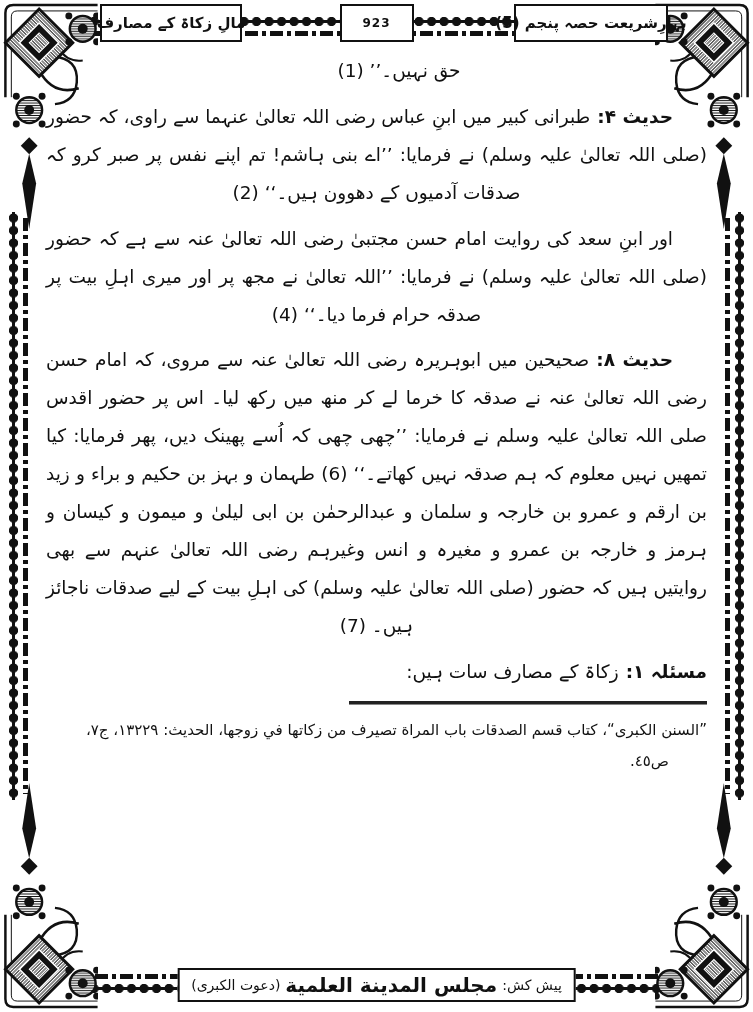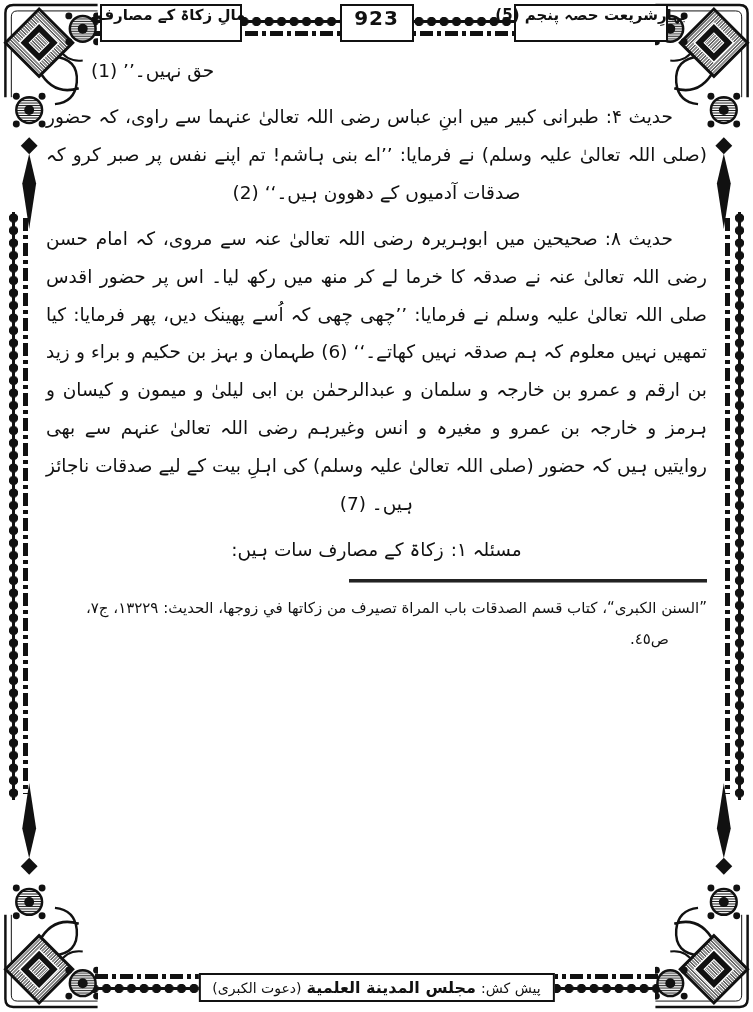--- a/index.html
+++ b/index.html
@@ -32,44 +32,44 @@
   .b-left-dash{left:23px;top:218px;bottom:218px;}
   .b-right-dash{right:23px;top:218px;bottom:218px;}
   .b-right-dots{right:7px;top:212px;bottom:212px;}
   .corner{position:absolute;width:95px;height:228px;z-index:2;}
   .c-tl{top:3px;left:3px;}
   .c-tr{top:3px;right:3px;transform:scaleX(-1);}
   .c-bl{bottom:3px;left:3px;transform:scaleY(-1);}
   .c-br{bottom:3px;right:3px;transform:scale(-1,-1);}
   
   .hbox{position:absolute;top:4px;height:34px;background:#fff;border:2px solid #111;
-    display:flex;align-items:flex-start;justify-content:center;z-index:5;
+    display:flex;align-items:center;justify-content:center;z-index:5;
     font-size:15px;font-weight:bold;direction:rtl;white-space:nowrap;}
   .hbox-left{left:100px;width:138px;}
-  .hbox-page{left:50%;transform:translateX(-50%);width:70px;font-size:20px;letter-spacing:1px;direction:ltr;}
+  .hbox-page{left:50%;transform:translateX(-50%);width:70px;font-size:12px;letter-spacing:1px;direction:ltr;}
   .hbox-right{right:85px;width:150px;}
   
   .content{position:absolute;left:46px;right:46px;top:52px;z-index:3;
     direction:rtl;font-size:18.5px;line-height:2.05;}
   .par{margin:0 0 8px;}
-  .p-open{text-align:left;margin-left:45px;}
+  .p-open{text-align:center;margin-left:45px;}
   .p-hadith{text-align:justify;text-align-last:center;text-indent:34px;}
-  .p-center{text-align:center;}
-  .lead{font-weight:normal;margin-left:7px;}
+  .p-center{}
+  .lead{font-weight:bold;margin-left:7px;}
   .lead:empty{display:none;margin:0;}
   
   .fn-sep{width:358px;height:3px;background:#222;border-bottom:1px solid #888;
     margin:10px 0 10px auto;}
   .fn{direction:rtl;text-align:right;font-size:15px;line-height:2.1;
     padding-right:38px;text-indent:-38px;margin:0;}
   
   .fbox{position:absolute;bottom:10px;left:50%;transform:translateX(-50%);
     border:2px solid #111;background:#fff;padding:3px 12px;z-index:5;
     display:flex;gap:5px;align-items:center;direction:rtl;font-size:14px;white-space:nowrap;}
-  .fbox .fname{font-weight:bold;font-size:16px;}
+  .fbox .fname{font-weight:bold;font-size:20px;}
 </style>
 </head>
 <body>
 
 <svg width="0" height="0" style="position:absolute" aria-hidden="true">
   <defs>
     <pattern id="hatch" width="5" height="5" patternUnits="userSpaceOnUse">
       <rect width="5" height="5" fill="#fff"></rect>
       <path d="M0 1h5M0 3.5h5" stroke="#111" stroke-width="1.2"></path>
     </pattern>
@@ -138,20 +138,21 @@
     <span>مالِ زکاۃ کے مصارف</span>
   </div>
 
   <div class="content">
 
     <p class="par p-open"><span>حق نہیں۔’’ (1)</span></p>
 
     <p class="par p-hadith"><span class="lead">حدیث ۴:</span><span>طبرانی کبیر میں ابنِ عباس رضی اللہ تعالیٰ عنہما سے راوی، کہ حضور (صلی اللہ تعالیٰ علیہ وسلم) نے فرمایا: ’’اے بنی ہاشم! تم اپنے نفس پر صبر کرو کہ صدقات آدمیوں کے دھوون ہیں۔‘‘ (2)</span></p>
 
 
+    <p class="par p-hadith"><span>اور ابنِ سعد کی روایت امام حسن مجتبیٰ رضی اللہ تعالیٰ عنہ سے ہے کہ حضور (صلی اللہ تعالیٰ علیہ وسلم) نے فرمایا: ’’اللہ تعالیٰ نے مجھ پر اور میری اہلِ بیت پر صدقہ حرام فرما دیا۔‘‘ (4)</span></p>
 
 
     <p class="par p-hadith"><span class="lead">حدیث ۸:</span><span>صحیحین میں ابوہریرہ رضی اللہ تعالیٰ عنہ سے مروی، کہ امام حسن رضی اللہ تعالیٰ عنہ نے صدقہ کا خرما لے کر منھ میں رکھ لیا۔ اس پر حضور اقدس صلی اللہ تعالیٰ علیہ وسلم نے فرمایا: ’’چھی چھی کہ اُسے پھینک دیں، پھر فرمایا: کیا تمھیں نہیں معلوم کہ ہم صدقہ نہیں کھاتے۔‘‘ (6) طہمان و بہز بن حکیم و براء و زید بن ارقم و عمرو بن خارجہ و سلمان و عبدالرحمٰن بن ابی لیلیٰ و میمون و کیسان و ہرمز و خارجہ بن عمرو و مغیرہ و انس وغیرہم رضی اللہ تعالیٰ عنہم سے بھی روایتیں ہیں کہ حضور (صلی اللہ تعالیٰ علیہ وسلم) کی اہلِ بیت کے لیے صدقات ناجائز ہیں۔ (7)</span></p>
 
     <p class="par p-center"><span class="lead">مسئلہ ۱:</span><span>زکاۃ کے مصارف سات ہیں:</span></p>
 
 
     <div class="fn-sep"></div>
 
     <p class="fn"><span class="fn-text">”السنن الكبرى“، كتاب قسم الصدقات باب المراة تصيرف من زكاتها في زوجها، الحديث: ١٣٢٢٩، ج٧، ص٤٥.</span></p>

